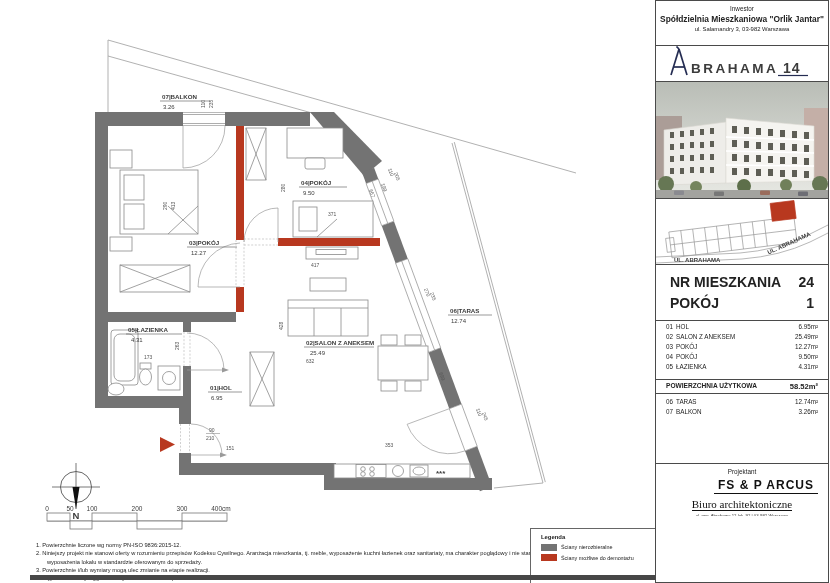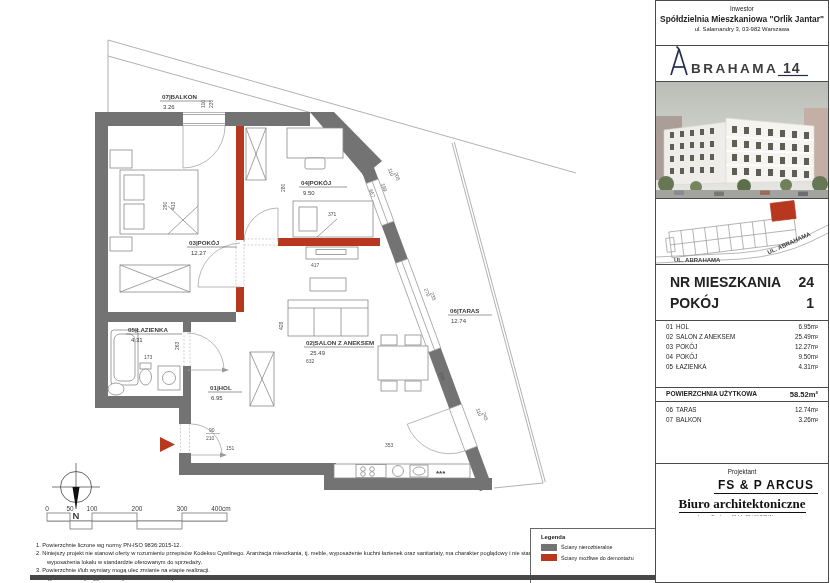--- a/index.html
+++ b/index.html
@@ -33,27 +33,27 @@
   .s6{height:56px;padding-top:6px;}
   .s7{height:143px;}
   .s8{height:52px;border-bottom:none;padding-top:4px;}
   .seclabel{font-size:6.3px;color:#222;}
   .invname{font-size:8.4px;font-weight:bold;margin-top:2px;}
   .invaddr{font-size:5.9px;margin-top:2px;}
   .drow{display:flex;justify-content:space-between;padding:2.5px 14px;font-weight:bold;font-size:14px;}
   .arow{display:flex;padding:1.5px 10px;font-size:6.3px;}
   .arow .nm{margin-left:3px;}
   .arow .aval{margin-left:auto;}
-  .totalrow{display:flex;align-items:center;border-top:1px solid #4a4a4a;border-bottom:1px solid #4a4a4a;padding:2px 10px;margin-top:16px;}
+  .totalrow{display:flex;align-items:center;border-top:1px solid #4a4a4a;border-bottom:1px solid #4a4a4a;padding:2px 10px;margin-top:8px;}
   .totallabel{font-size:6.6px;font-weight:bold;text-align:left;width:92px;line-height:1.25;}
   .totalval{margin-left:auto;font-size:7.6px;font-weight:bold;}
   .outdoorwrap{margin-top:2px;}
   .proj-label{font-size:6.3px;}
   .fsp{font-family:Liberation Sans, sans-serif;font-size:12px;font-weight:600;letter-spacing:1px;display:inline-block;border-bottom:1px solid #111;padding:0 4px 1px;margin-top:2px;color:#111;margin-left:48px;}
-  .fsp-sub{font-family:"Liberation Serif",serif;font-size:13px;font-weight:bold;display:inline-block;border-bottom:1px solid #111;color:#111;text-align:right;}
+  .fsp-sub{font-family:"Liberation Serif",serif;font-size:11px;font-weight:normal;display:inline-block;border-bottom:1px solid #111;color:#111;text-align:right;}
   .fsp-tiny{font-size:4.3px;color:#333;line-height:1.35;margin-top:1px;}
 </style>
 </head>
 <body>
 
 <div class="page">
 
 <svg id="plansvg" width="655" height="583" viewBox="0 0 655 583">
 
   <g>

